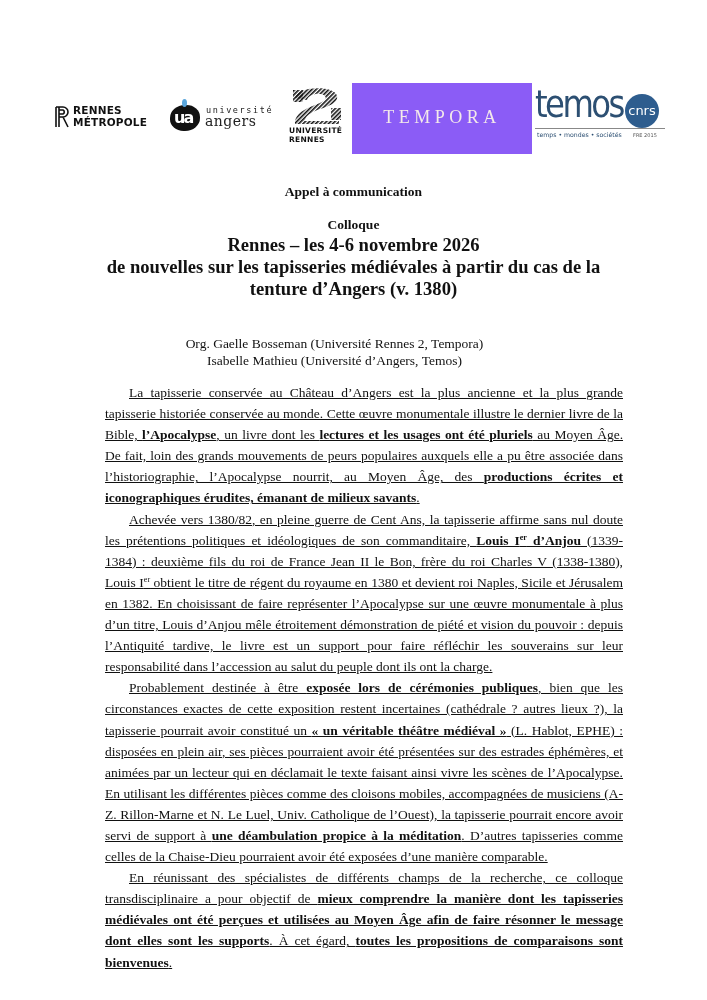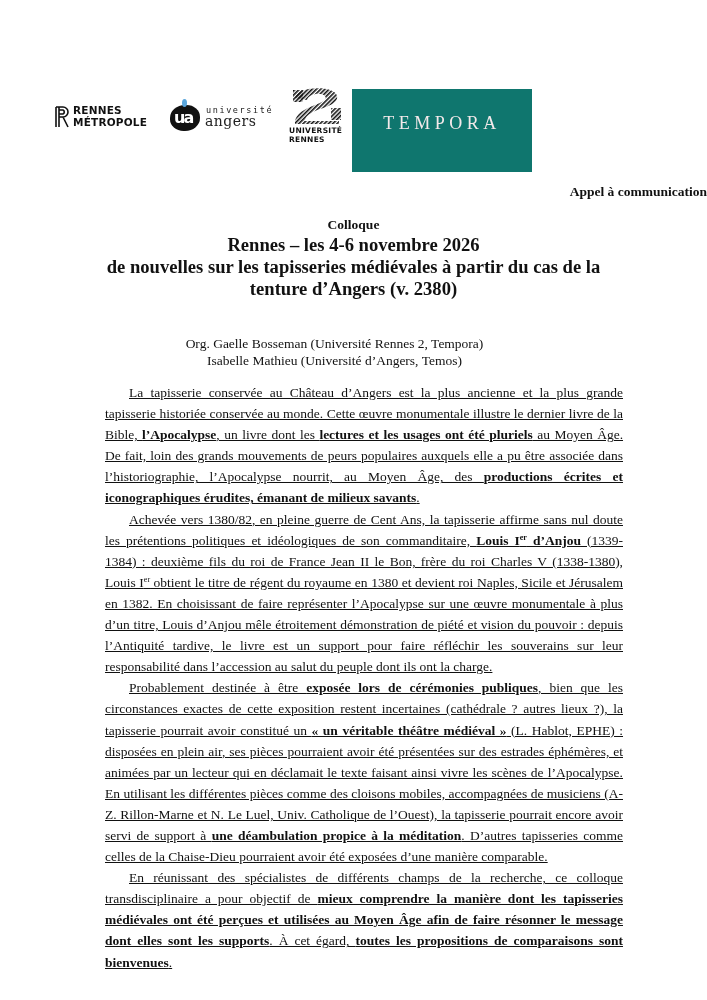--- a/index.html
+++ b/index.html
@@ -22,36 +22,36 @@
   .ua-letters { position: absolute; left: 4px; top: 11px; color: #fff; font-family: "DejaVu Sans", sans-serif;
                 font-weight: bold; font-size: 16px; letter-spacing: -2px; }
   .ua-univ { position: absolute; left: 36px; top: 8px; font-family: "DejaVu Sans Mono", monospace; font-size: 8.5px; letter-spacing: 1.6px; color: #222; }
   .ua-angers { position: absolute; left: 35px; top: 16px; font-family: "DejaVu Serif", serif; font-size: 14px; color: #222; letter-spacing: 0.5px; }
 
   .logo-ur2 { left: 287px; top: 5px; width: 62px; height: 62px; }
   .ur2-mark { position: absolute; left: 4px; top: 0; width: 52px; height: 36px; }
   .ur2-text { position: absolute; left: 2px; top: 38px; font-family: "DejaVu Sans", sans-serif; font-weight: bold;
               font-size: 7.5px; line-height: 9px; color: #111; letter-spacing: 0.3px; }
 
-  .logo-tempora { left: 352px; top: 6px; width: 180px; height: 83px; background: #0f766e; }
+  .logo-tempora { left: 352px; top: 0; width: 180px; height: 71px; background: #8b5cf6; }
   .tempora-text { position: absolute; left: 0; width: 180px; top: 24px; text-align: center;
                   font-family: "Liberation Serif", serif; font-size: 18px; letter-spacing: 4.5px; color: #f3e9ea; }
 
   .logo-temos { left: 535px; top: 5px; width: 135px; height: 58px; }
   .temos-word { position: absolute; left: 0; top: -6px; font-family: "DejaVu Sans", sans-serif; font-size: 38px;
                 letter-spacing: -3px; color: #2c4f72; transform: scaleX(0.85); transform-origin: left; }
   .cnrs-circle { position: absolute; left: 90px; top: 6px; width: 34px; height: 34px; border-radius: 50%;
                  background: #2e5d8e; color: #fff; text-align: center; line-height: 34px;
                  font-family: "DejaVu Sans", sans-serif; font-size: 13px; }
   .temos-rule { position: absolute; left: 0; top: 40px; width: 130px; height: 1px; background: #888; }
   .temos-sub { position: absolute; left: 2px; top: 43px; font-family: "DejaVu Sans", sans-serif; font-size: 6.2px; color: #2c4f72; }
   .temos-fre { position: absolute; left: 98px; top: 44px; font-family: "DejaVu Sans", sans-serif; font-size: 5px; color: #555; }
 
   
-  .kicker { position: absolute; top: 184px; left: 0; width: 707px; text-align: right;
+  .kicker { position: absolute; top: 184px; left: 0; width: 707px; text-align: center;
             font-weight: bold; font-size: 13.5px; }
   .colloque { position: absolute; top: 217px; left: 0; width: 707px; text-align: center;
               font-weight: bold; font-size: 13.5px; }
   .title-block { position: absolute; top: 234px; left: 60px; width: 587px; text-align: center;
                  font-weight: bold; font-size: 18.6px; line-height: 22px; }
   .orgs { position: absolute; top: 335px; left: 0; width: 669px; text-align: center;
           font-size: 13.5px; line-height: 17px; }
 
   
   .body { position: absolute; top: 382px; left: 105px; width: 518px;
@@ -97,28 +97,35 @@
     <div class="ur2-text">
       <div>UNIVERSITÉ</div>
       <div>RENNES</div>
     </div>
   </div>
 
   <div class="logo logo-tempora">
     <div class="tempora-text">TEMPORA</div>
   </div>
 
+  <div class="logo logo-temos">
+    <div class="temos-word">temos</div>
+    <div class="cnrs-circle">cnrs</div>
+    <div class="temos-rule"></div>
+    <div class="temos-sub">temps • mondes • sociétés</div>
+    <div class="temos-fre">FRE 2015</div>
+  </div>
 </div>
 
 <div class="kicker">Appel à communication</div>
 <div class="colloque">Colloque</div>
 <div class="title-block">
   <div>Rennes – les 4-6 novembre 2026</div>
   <div>de nouvelles sur les tapisseries médiévales à partir du cas de la</div>
-  <div>tenture d’Angers (v. 2380)</div>
+  <div>tenture d’Angers (v. 1380)</div>
 </div>
 <div class="orgs">
   <div>Org. Gaelle Bosseman (Université Rennes 2, Tempora)</div>
   <div>Isabelle Mathieu (Université d’Angers, Temos)</div>
 </div>
 
 <div class="body">
   <p><span>La tapisserie conservée au Château d’Angers est la plus ancienne et la plus grande tapisserie historiée conservée au monde. Cette œuvre monumentale illustre le dernier livre de la Bible, </span><b>l’Apocalypse</b><span>, un livre dont les </span><b>lectures et les usages ont été pluriels</b><span> au Moyen Âge. De fait, loin des grands mouvements de peurs populaires auxquels elle a pu être associée dans l’historiographie, l’Apocalypse nourrit, au Moyen Âge, des </span><b>productions écrites et iconographiques érudites, émanant de milieux savants</b><span>.</span></p>
   <p><span>Achevée vers 1380/82, en pleine guerre de Cent Ans, la tapisserie affirme sans nul doute les prétentions politiques et idéologiques de son commanditaire, </span><b>Louis I</b><sup style="font-weight: bold;">er</sup><b> d’Anjou</b><span> (1339-1384) : deuxième fils du roi de France Jean II le Bon, frère du roi Charles V (1338-1380), Louis I</span><sup>er</sup><span> obtient le titre de régent du royaume en 1380 et devient roi Naples, Sicile et Jérusalem en 1382. En choisissant de faire représenter l’Apocalypse sur une œuvre monumentale à plus d’un titre, Louis d’Anjou mêle étroitement démonstration de piété et vision du pouvoir : depuis l’Antiquité tardive, le livre est un support pour faire réfléchir les souverains sur leur responsabilité dans l’accession au salut du peuple dont ils ont la charge.</span></p>
   <p><span>Probablement destinée à être </span><b>exposée lors de cérémonies publiques</b><span>, bien que les circonstances exactes de cette exposition restent incertaines (cathédrale ? autres lieux ?), la tapisserie pourrait avoir constitué un </span><b>« un véritable théâtre médiéval »</b><span> (L. Hablot, EPHE) : disposées en plein air, ses pièces pourraient avoir été présentées sur des estrades éphémères, et animées par un lecteur qui en déclamait le texte faisant ainsi vivre les scènes de l’Apocalypse. En utilisant les différentes pièces comme des cloisons mobiles, accompagnées de musiciens (A-Z. Rillon-Marne et N. Le Luel, Univ. Catholique de l’Ouest), la tapisserie pourrait encore avoir servi de support à </span><b>une déambulation propice à la méditation</b><span>. D’autres tapisseries comme celles de la Chaise-Dieu pourraient avoir été exposées d’une manière comparable.</span></p>

